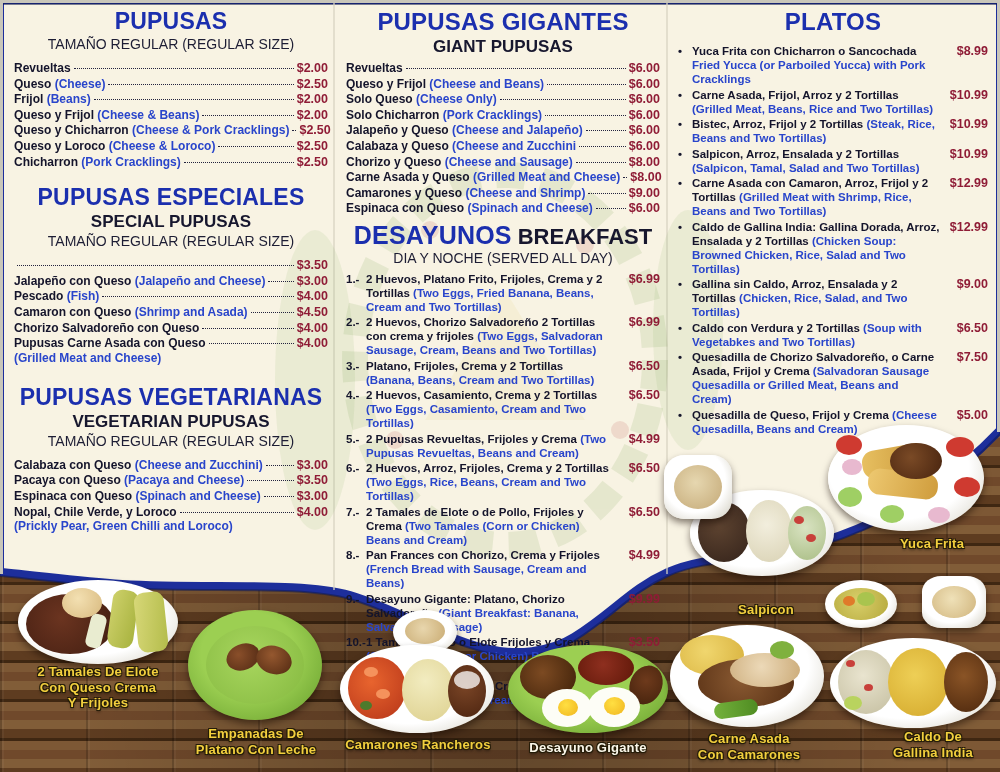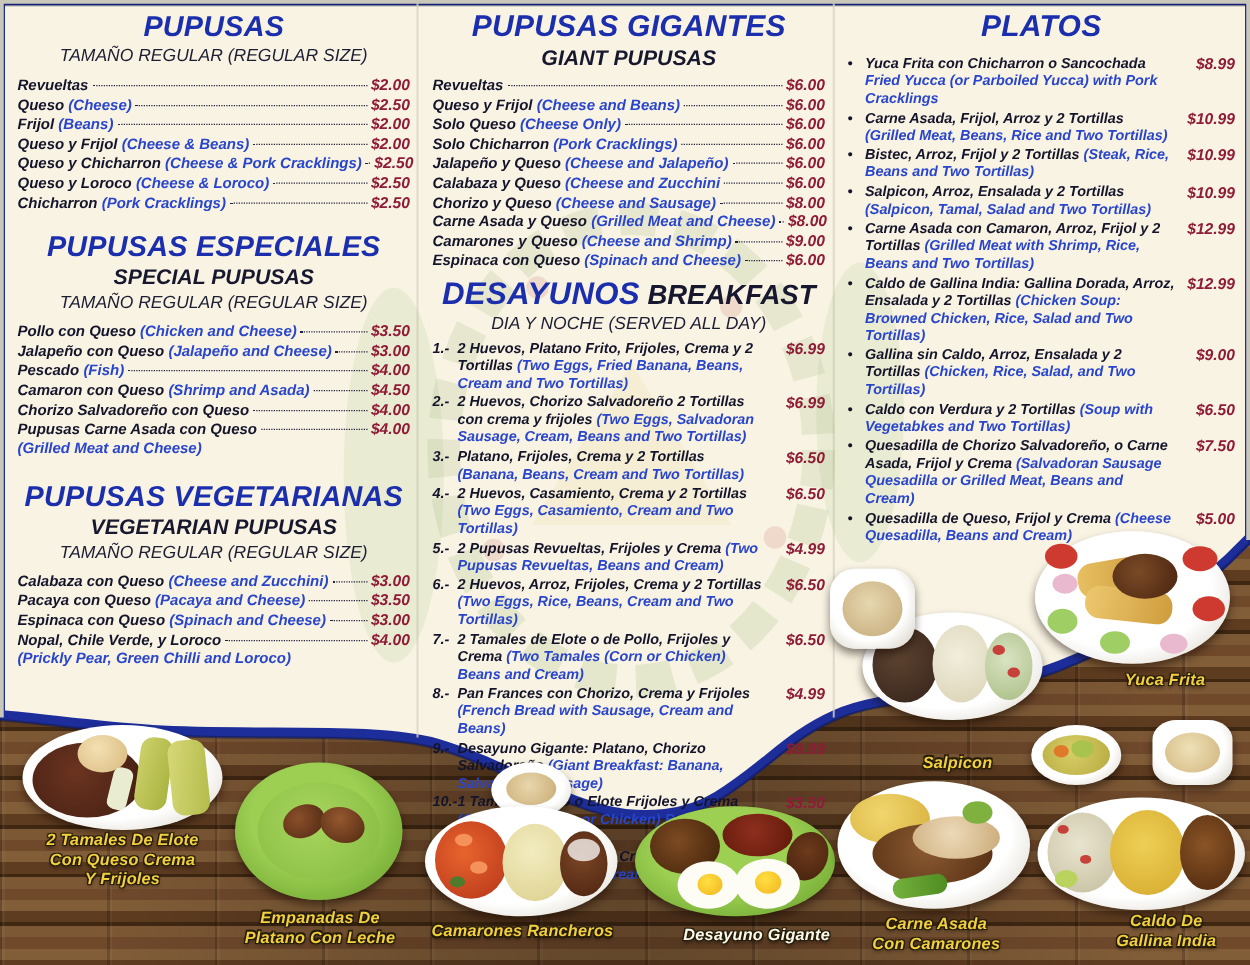--- a/index.html
+++ b/index.html
@@ -1,17 +1,17 @@
 <!DOCTYPE html>
 <html><head>
 <meta charset="utf-8">
 <style>
   html,body{margin:0;padding:0;background:#888;}
   .page{position:relative;width:1000px;height:772px;overflow:hidden;
-        font-family:"Liberation Sans",sans-serif;background:#6a452a;font-style:italic;}
+        font-family:"Liberation Sans",sans-serif;background:#6a452a;}
   
   .wood{position:absolute;inset:0;
     background:
       repeating-linear-gradient(90deg, rgba(0,0,0,.18) 0 2px, rgba(255,255,255,.04) 2px 4px, transparent 4px 86px),
       repeating-linear-gradient(180deg,
         #7d5835 0 9px, #70492b 9px 18px, #815d38 18px 27px,
         #5e3c20 27px 36px, #3f2712 36px 39px),
       #6a452a;}
   .wood:after{content:"";position:absolute;inset:0;
     background:radial-gradient(ellipse at 50% 85%, rgba(0,0,0,.28), transparent 60%);}
@@ -51,21 +51,21 @@
   .f-desc{color:#2945cb;font-weight:600;}
   
   .photo{position:absolute;border-radius:50%;
      background:radial-gradient(ellipse at 45% 40%, #ffffff 58%, #e8e6df 78%, #cfcdc4 100%);
      box-shadow:0 4px 7px rgba(20,8,0,.5);}
   .photo.green{background:radial-gradient(ellipse at 45% 40%, #9ccf52 45%, #7db33c 75%, #629427 100%);}
   .blob{position:absolute;border-radius:50%;}
   .lbl{position:absolute;text-align:center;font-weight:800;font-size:13px;line-height:15.5px;
        color:#f2cf3e;white-space:pre-line;letter-spacing:.2px;
        text-shadow:-1px -1px 0 #241c08,1px -1px 0 #241c08,-1px 1px 0 #241c08,1px 1px 0 #241c08,0 2px 3px rgba(0,0,0,.6);}
-  .lbl.white{color:#fbf7ea;text-align:right;}
+  .lbl.white{color:#fbf7ea;}
 </style>
 </head>
 <body>
 
 <div class="page">
   <div class="wood"></div>
 
   <svg class="sheet" width="1000" height="772" viewBox="0 0 1000 772">
     <path d="M0,0 H1000 V430
              C962,470 900,518 820,542
@@ -154,21 +154,20 @@
           </div>
         </div>
     </section>
     <section style="margin-top:15px;">
       <h1 class="t-main t-l">PUPUSAS ESPECIALES</h1>
       <h2 class="sub1">SPECIAL PUPUSAS</h2>
       <h3 class="sub2">TAMAÑO REGULAR (REGULAR SIZE)</h3>
       <div class="items">
           <div class="mi">
             <div class="mi-head">
-              <span class="mi-text"><span class="mi-name">Pollo con Queso</span> <span class="mi-desc">(Chicken and Cheese)</span></span>
               <span class="lead"></span>
               <span class="mi-price">$3.50</span>
             </div>
           </div>
           <div class="mi">
             <div class="mi-head">
               <span class="mi-text"><span class="mi-name">Jalapeño con Queso</span> <span class="mi-desc">(Jalapeño and Cheese)</span></span>
               <span class="lead"></span>
               <span class="mi-price">$3.00</span>
             </div>

